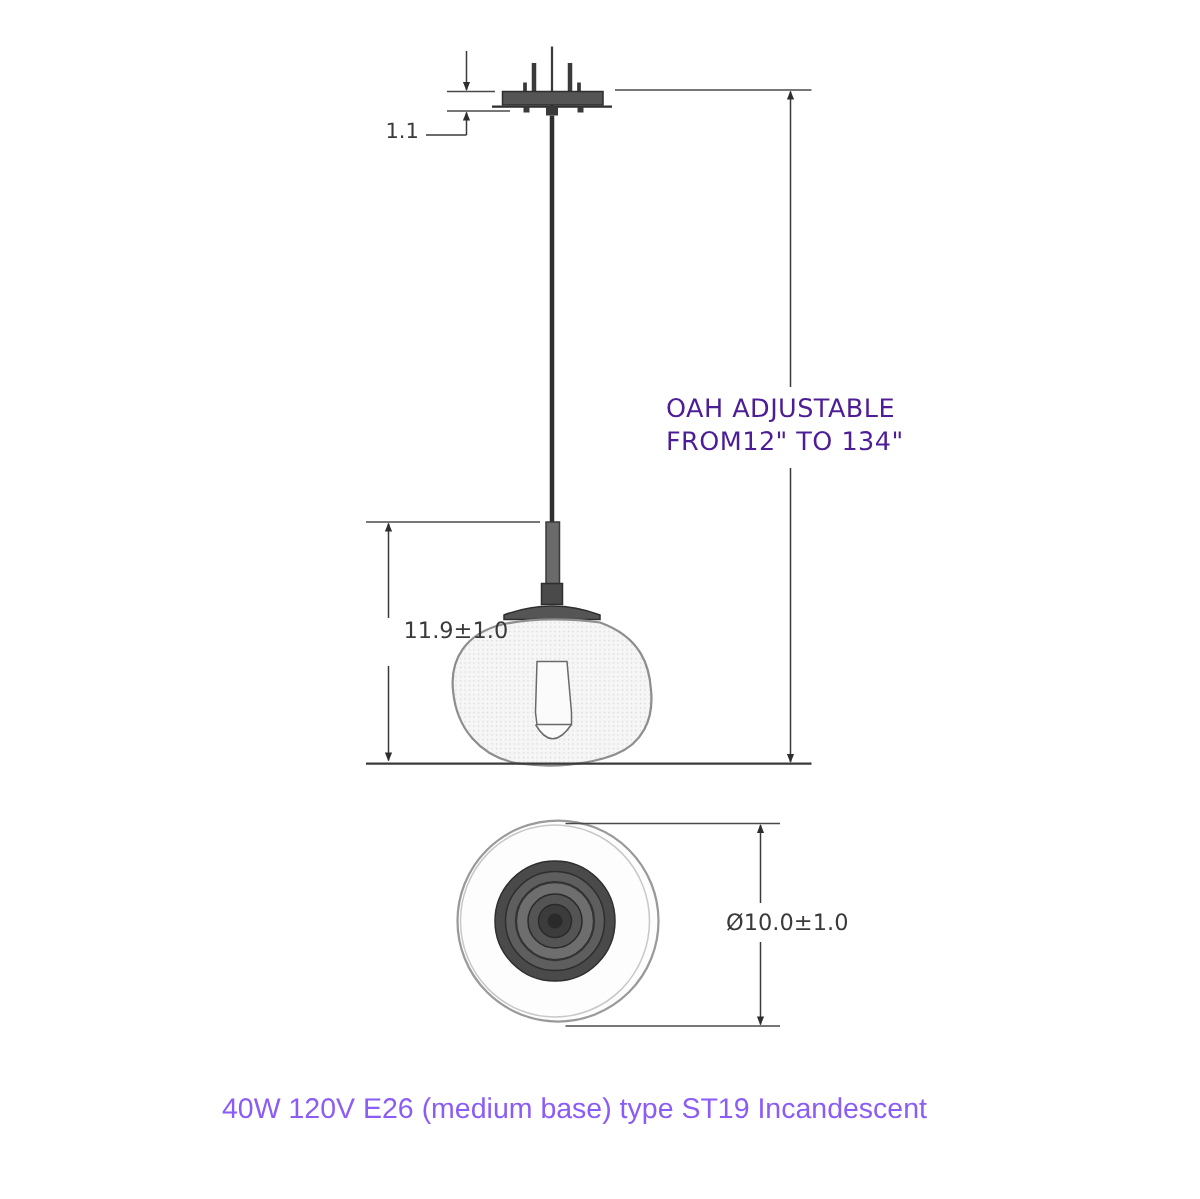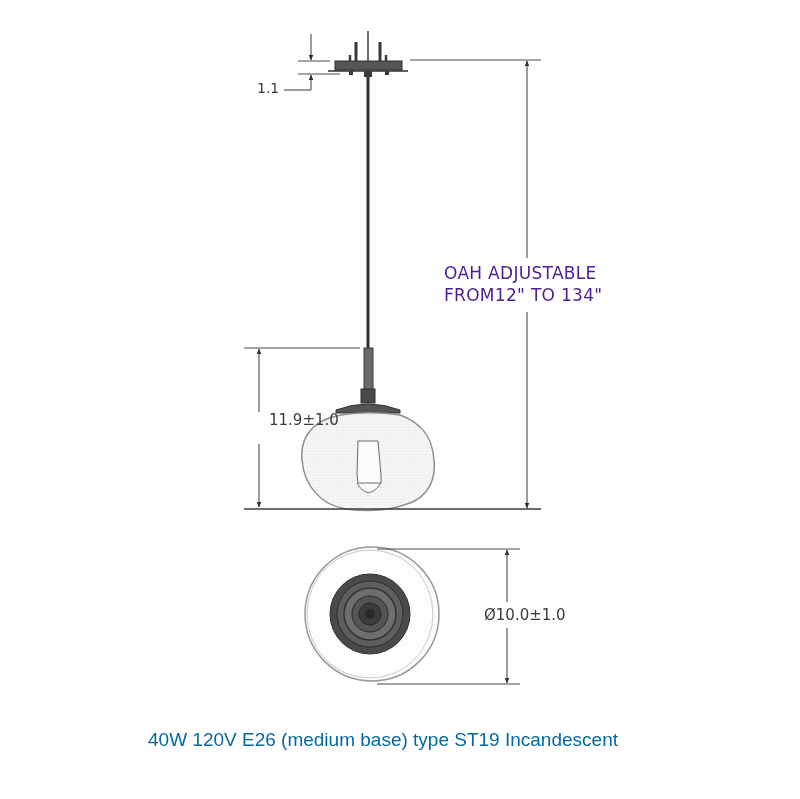--- a/index.html
+++ b/index.html
@@ -1,21 +1,21 @@
 <!DOCTYPE html>
 <html><head>
 <meta charset="utf-8">
 <style>
   html, body { margin:0; padding:0; background:#ffffff; }
   body { width:800px; height:799px; position:relative; overflow:hidden; font-family:"DejaVu Sans", sans-serif; }
   #stage { position:absolute; left:0; top:0; width:721px; height:799px; }
   .lbl { position:absolute; color:#3a3a3a; white-space:nowrap; font-family:"DejaVu Sans", sans-serif; }
   .dim-small { font-size:14px; letter-spacing:0px; }
   .oah { font-size:17px; line-height:22px; color:#4c1d95; letter-spacing:0.3px; }
-  .caption { font-family:"Liberation Sans", sans-serif; font-size:19px; color:#0369a1; }
+  .caption { font-family:"Liberation Sans", sans-serif; font-size:19px; color:#8b5cf6; }
 </style>
 </head>
 <body>
 
 <div id="stage">
   <svg width="800" height="799" viewBox="0 0 800 799" xmlns="http://www.w3.org/2000/svg">
     <defs>
       <marker id="arrow" viewBox="0 0 10 10" refX="9" refY="5" markerWidth="6" markerHeight="8" orient="auto-start-reverse">
         <path d="M0,1 L10,5 L0,9 z" fill="#2e2e2e"></path>
       </marker>

